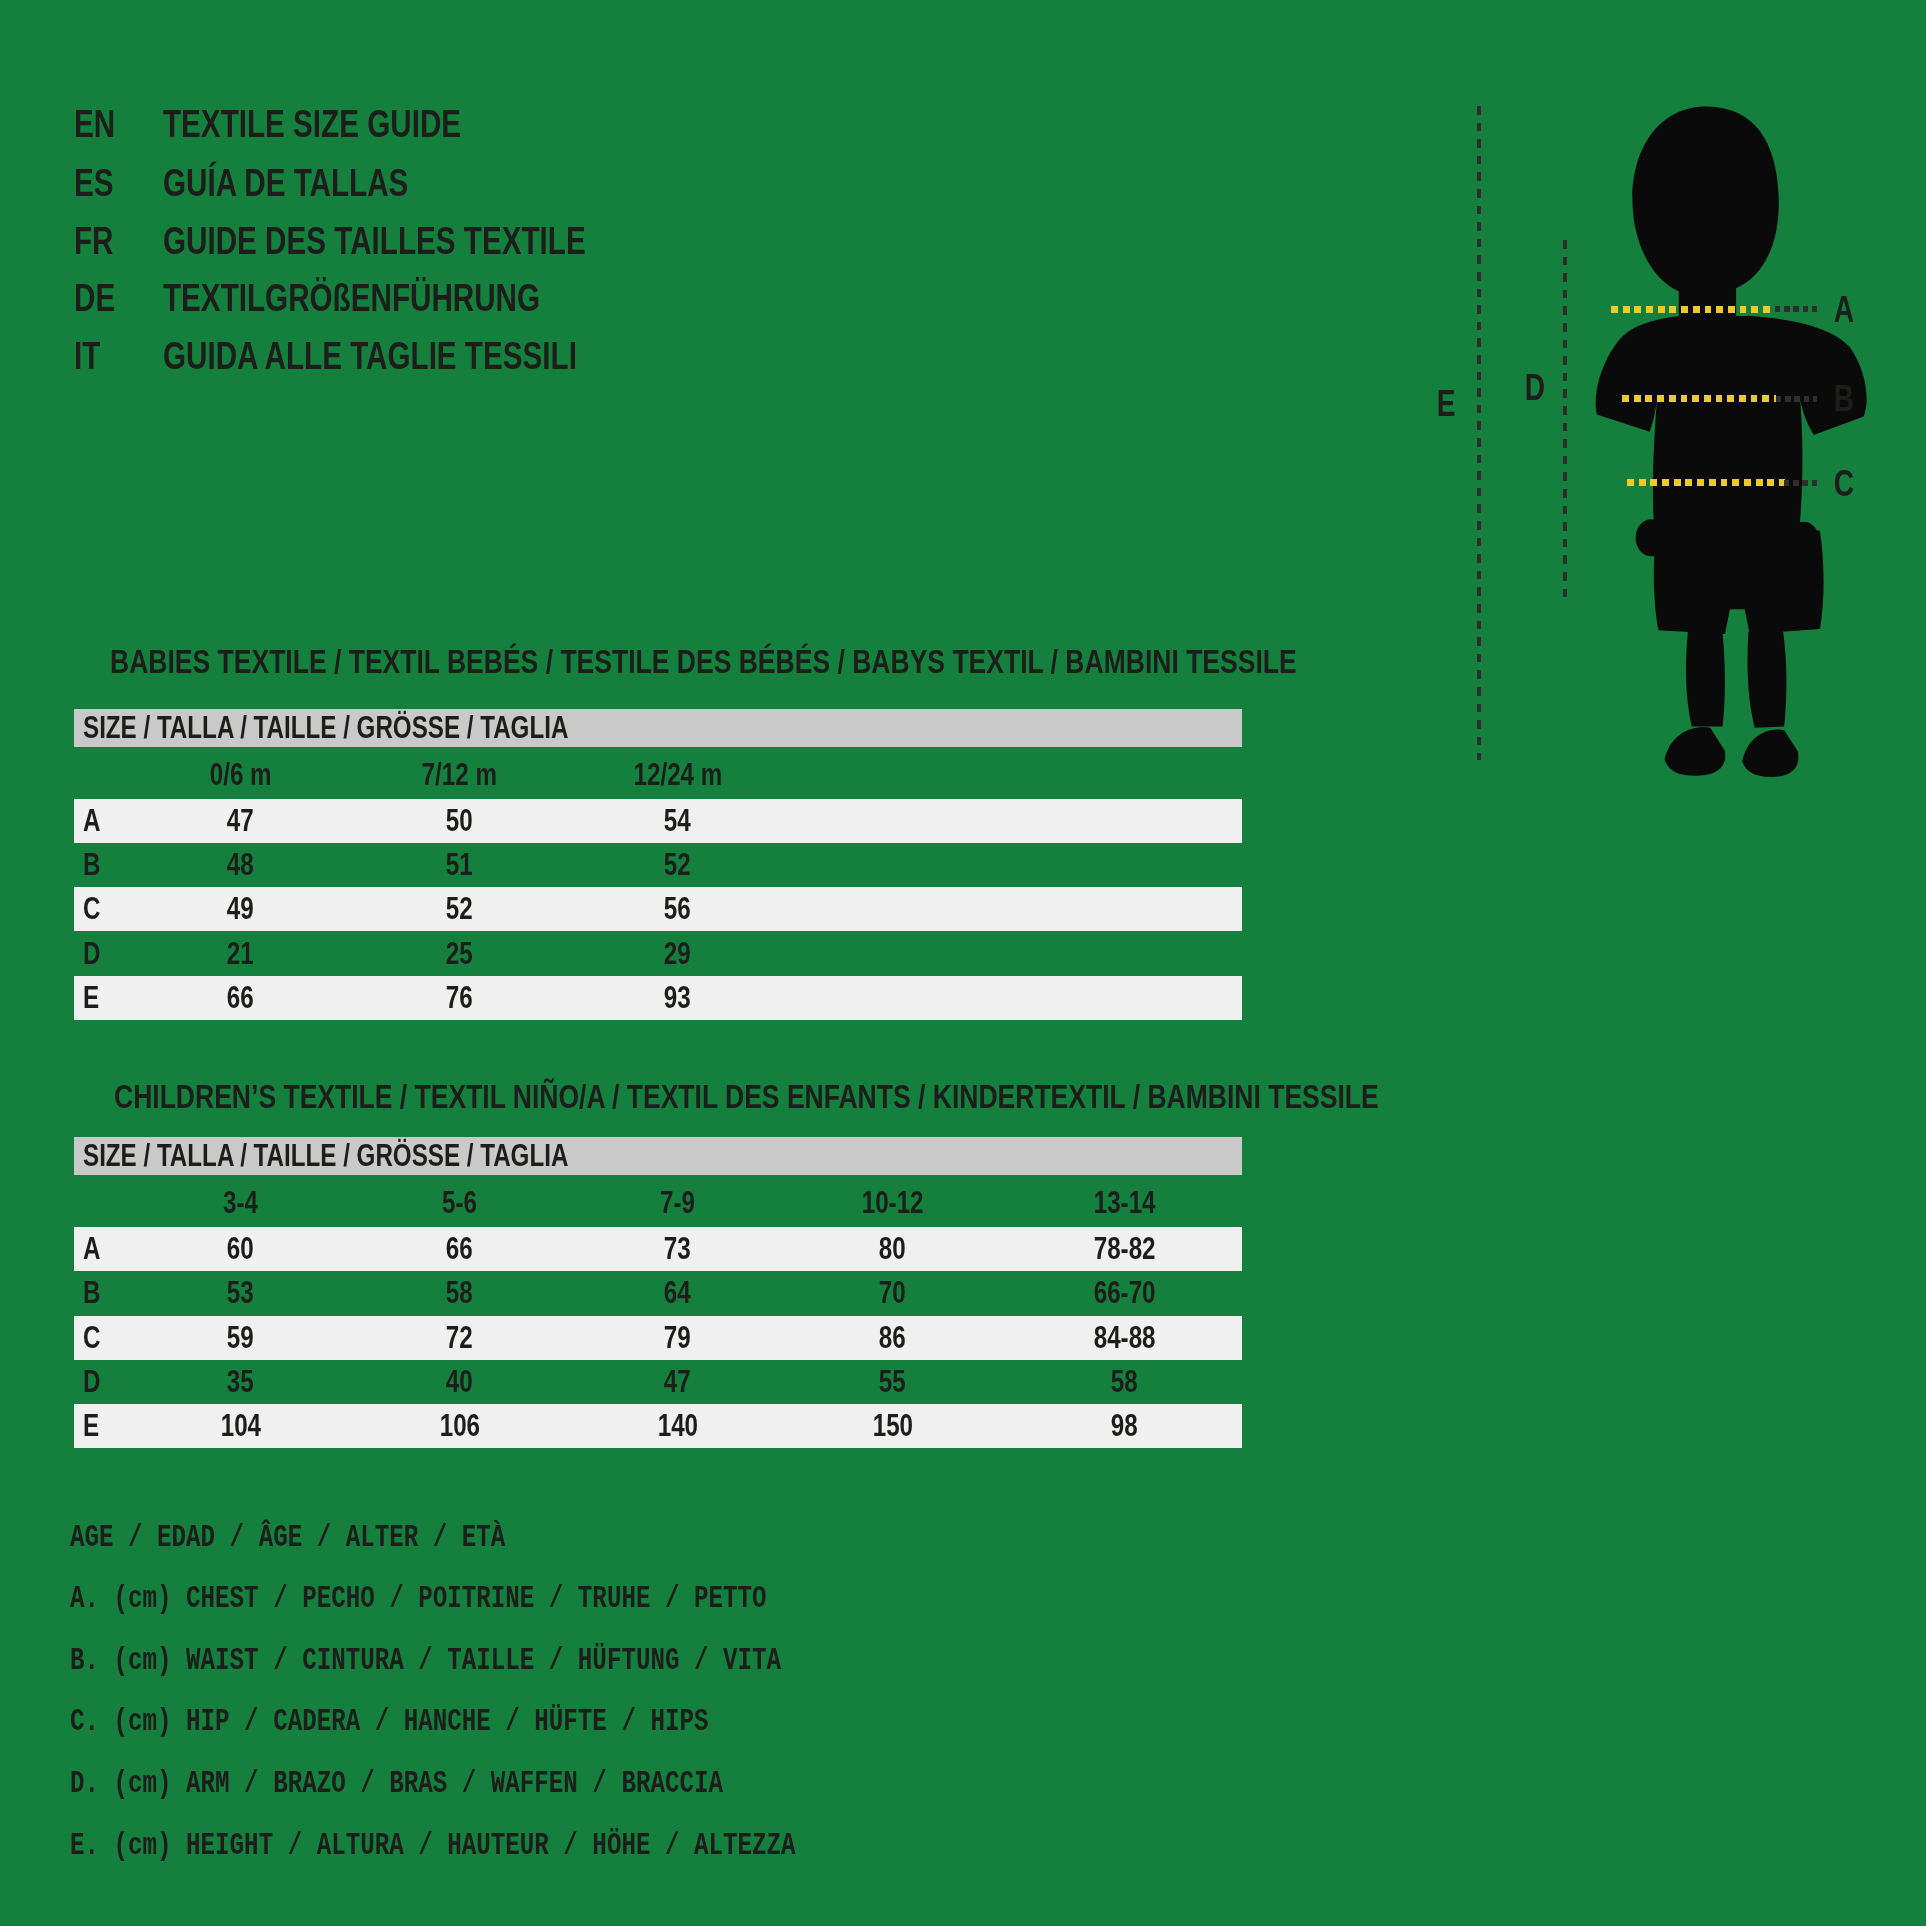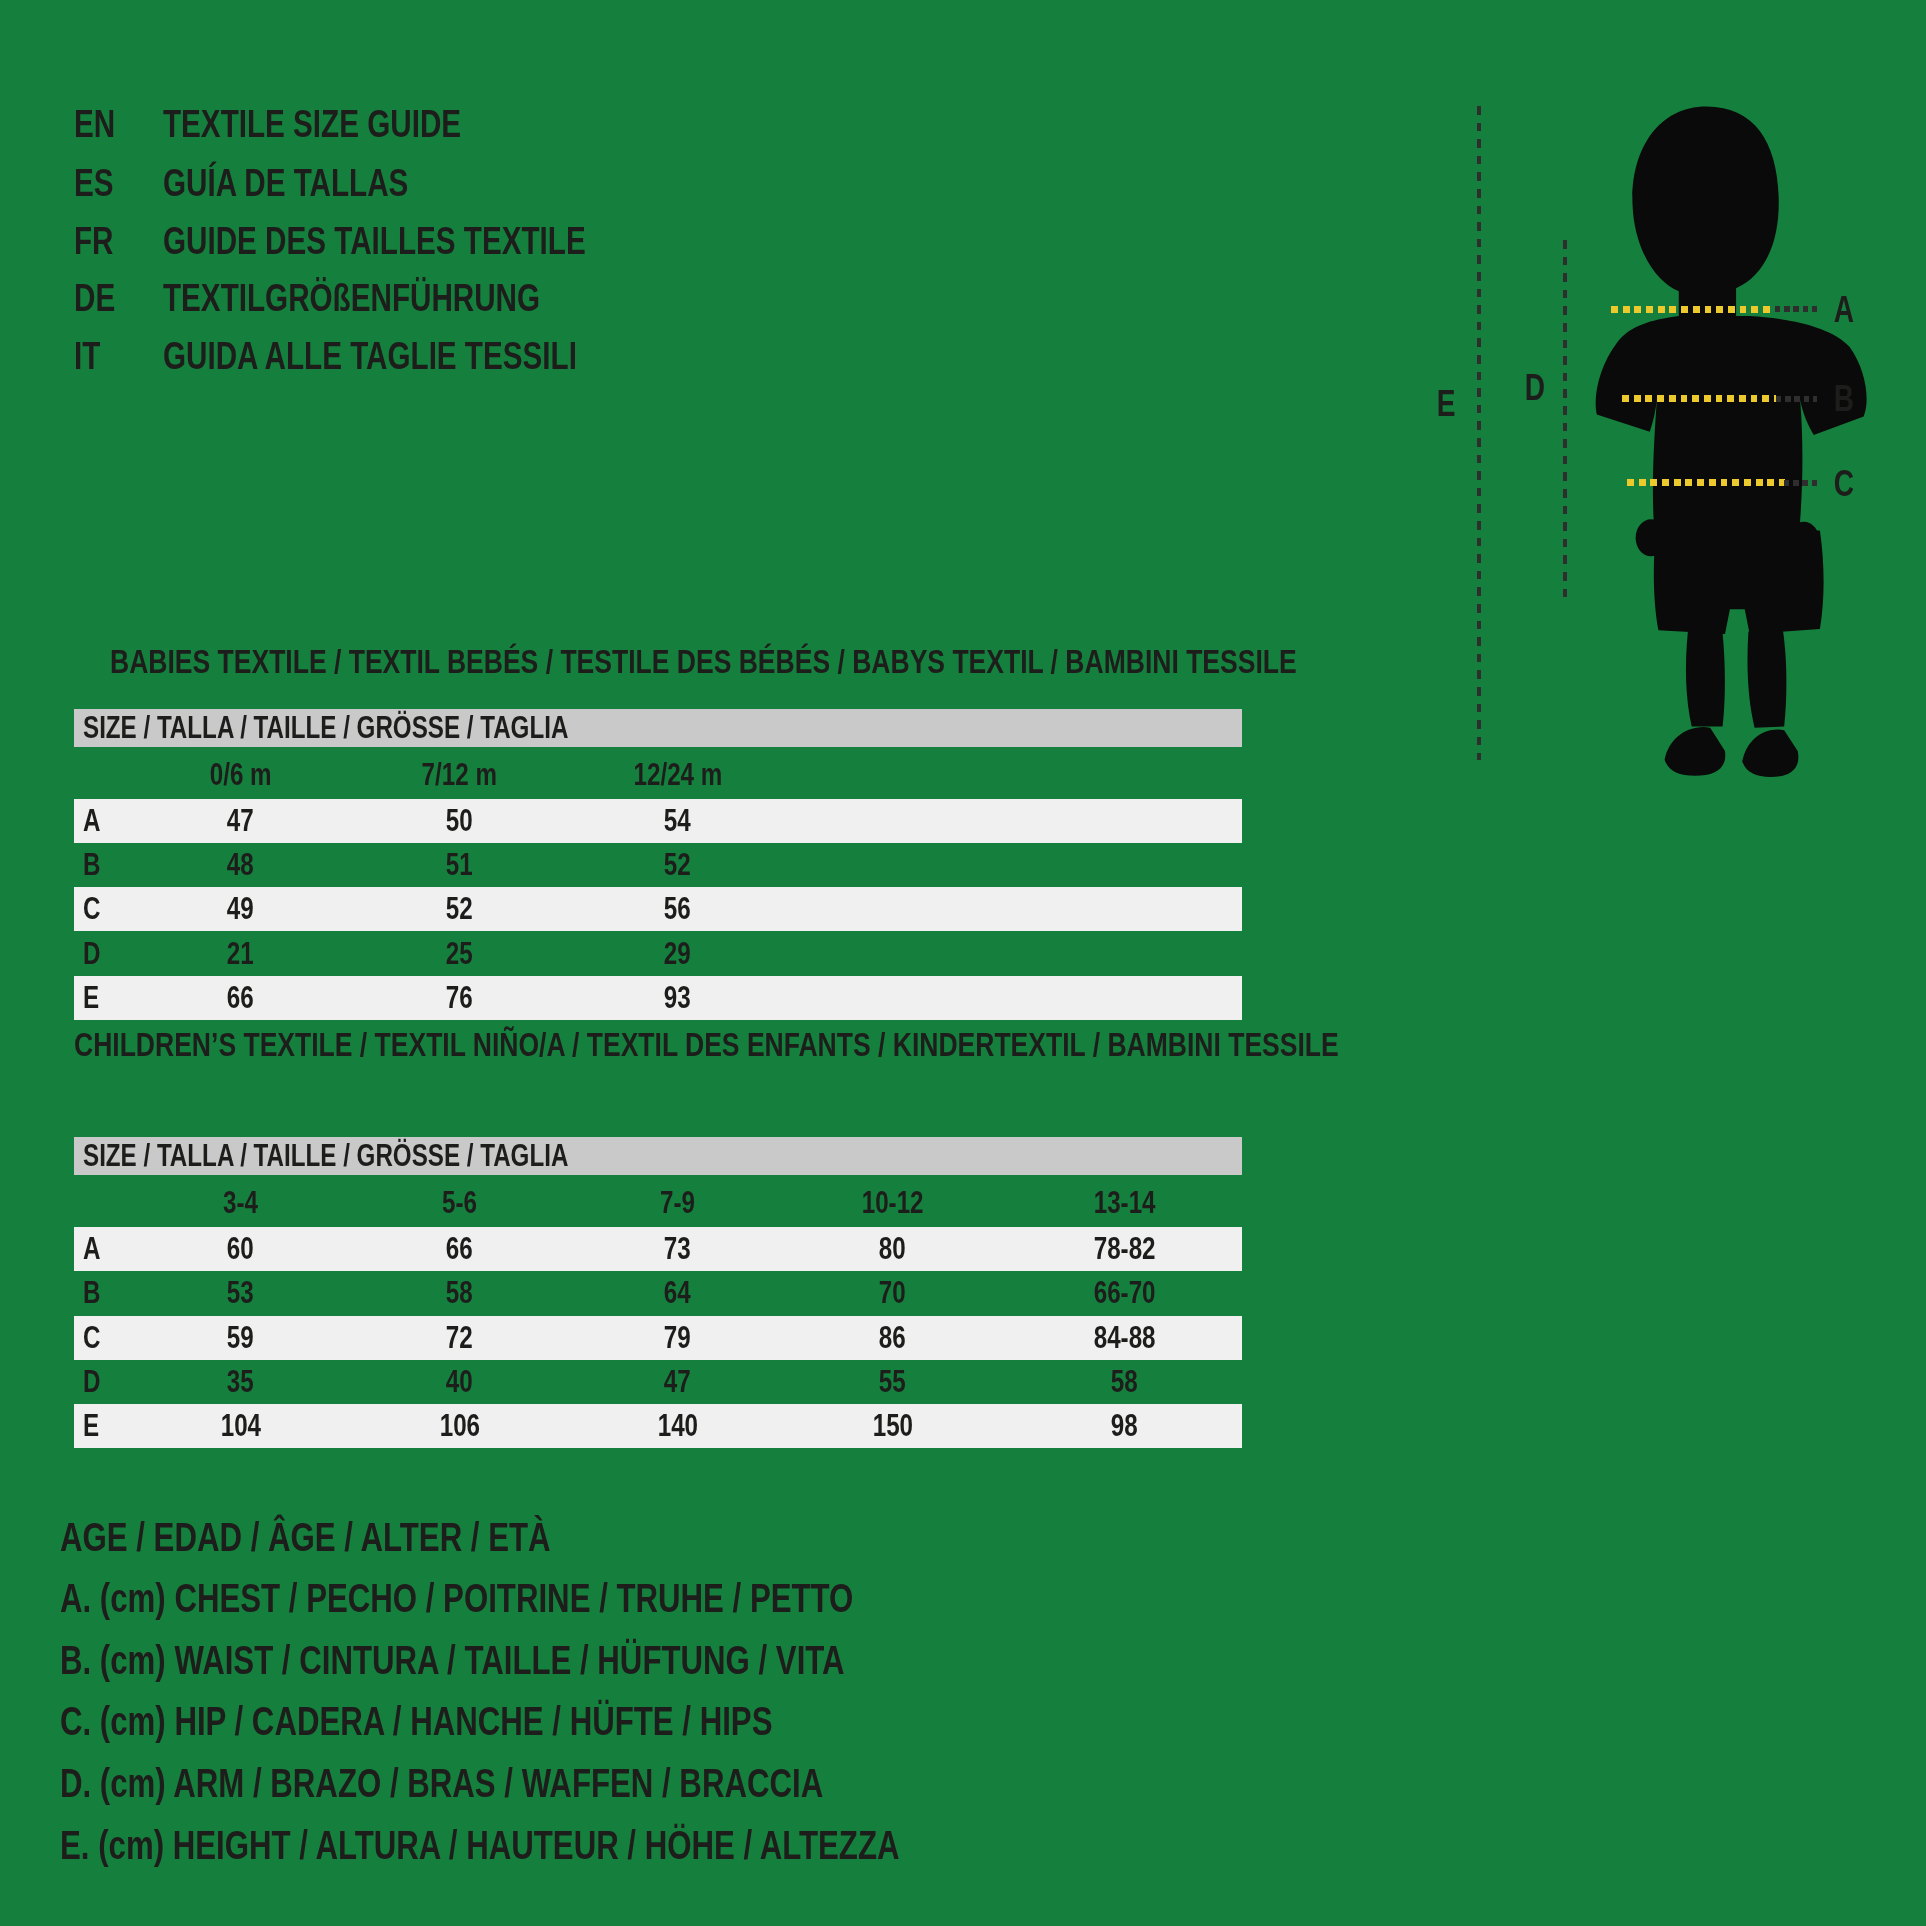--- a/index.html
+++ b/index.html
@@ -20,21 +20,21 @@
   .size-bar .txt-in{font-size:31px;font-weight:700;margin-left:8.6px;white-space:nowrap;}
   .col-row{left:74px;width:1168px;height:43px;}
   .data-row{left:74px;width:1168px;height:44px;}
   .striped{background:#f0f0f0;}
   .row-label{position:absolute;left:9.2px;top:0;height:44px;display:flex;align-items:center;
              font-size:31px;font-weight:700;}
   .cell{position:absolute;top:0;height:100%;width:185px;display:flex;align-items:center;justify-content:center;
         font-size:31px;font-weight:700;}
   .c1{left:74px;} .c2{left:293px;} .c3{left:511px;} .c4{left:726px;} .c5{left:958px;}
   
-  .legend-line{left:60px;font-size:40px;line-height:39px;}
+  .legend-line{left:70px;font-size:31px;line-height:39px;font-family:Liberation Mono, monospace;}
   
   .vdash{position:absolute;width:4.3px;
          background:repeating-linear-gradient(to bottom,#2e2e2e 0 8.6px,transparent 8.6px 16.6px);}
   .ydash{position:absolute;height:7.4px;
          background:repeating-linear-gradient(to right,#ecc92d 0 6.8px,transparent 6.8px 11.7px);}
   .ddash{position:absolute;height:6.2px;
          background:repeating-linear-gradient(to right,#2e2e2e 0 5.5px,transparent 5.5px 9.2px);}
   .mlabel{position:absolute;width:49px;text-align:center;font-size:36px;font-weight:700;}
   svg{display:block;}
 </style>
@@ -182,21 +182,21 @@
       <div class="cell c2">
           <span class="cndC">76</span>
         </div>
       <div class="cell c3">
           <span class="cndC">93</span>
         </div>
     </div>
   </div>
 
   <div>
-    <div class="txt section-title" style="top:1025px;"><span class="cndL">CHILDREN’S TEXTILE / TEXTIL NIÑO/A / TEXTIL DES ENFANTS / KINDERTEXTIL / BAMBINI TESSILE</span></div>
+    <div class="txt section-title" style="top:1077px;margin-left:40px;"><span class="cndL">CHILDREN’S TEXTILE / TEXTIL NIÑO/A / TEXTIL DES ENFANTS / KINDERTEXTIL / BAMBINI TESSILE</span></div>
 
     <div class="abs size-bar" style="top:1137px;">
       <span class="txt-in cndL">SIZE / TALLA / TAILLE / GRÖSSE / TAGLIA</span>
     </div>
 
     <div class="abs col-row" style="top:1181px;">
       <div class="cell c1">
           <span class="cndC">3-4</span>
         </div>
       <div class="cell c2">

